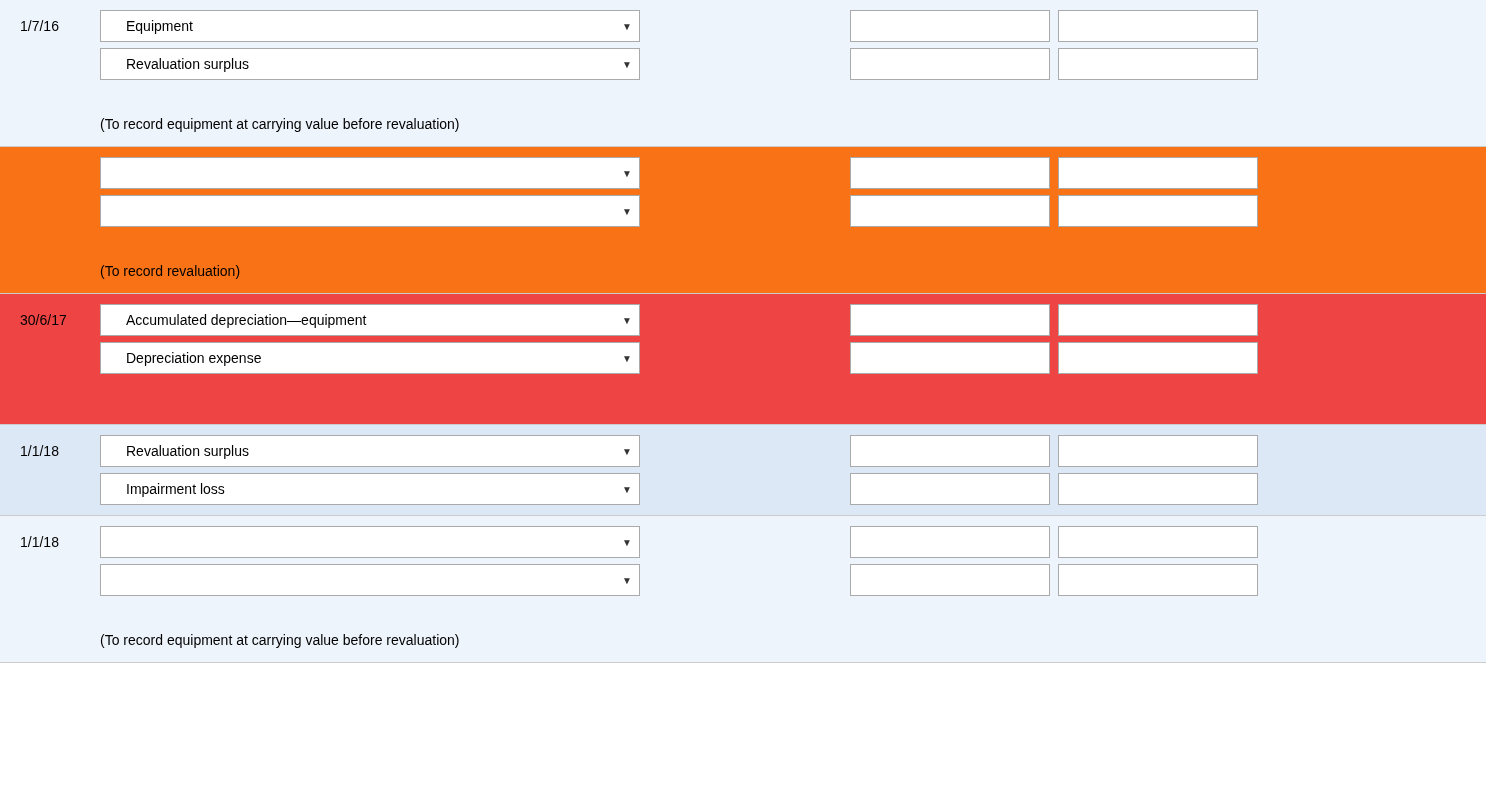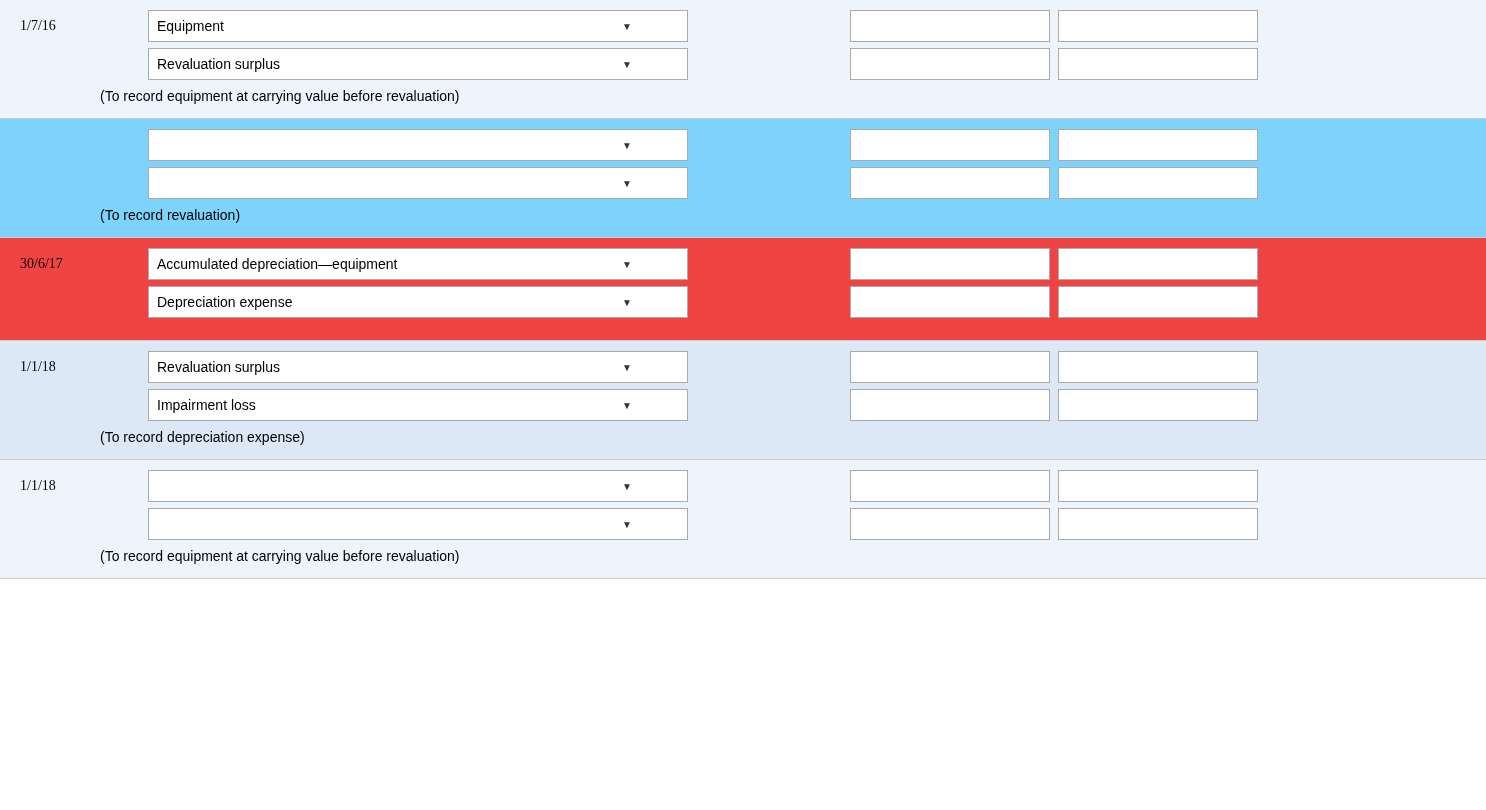--- a/index.html
+++ b/index.html
@@ -34,21 +34,20 @@
     .journal-section:nth-child(odd) {
       background-color: #eef4fb;
     }
 
     .date-col {
       width: 80px;
       flex-shrink: 0;
       font-size: 14px;
       padding-top: 8px;
       color: #000;
-      font-family: Liberation Serif, serif;
     }
 
     .entries-col {
       flex: 1;
       display: flex;
       flex-direction: column;
       gap: 6px;
     }
 
     .entry-row {
@@ -56,26 +55,25 @@
       align-items: center;
       gap: 10px;
     }
 
     .account-select {
       width: 540px;
       height: 32px;
       border: 1px solid #aaa;
       background: #fff;
       font-size: 14px;
-      padding: 0 8px;
+      padding: 0 25px;
       appearance: none;
       -webkit-appearance: none;
       cursor: pointer;
       color: #000;
-      margin-left: 48px;
     }
 
     .select-wrapper {
       position: relative;
       width: 540px;
     }
 
     .select-wrapper::after {
       content: '▼';
       position: absolute;
@@ -99,20 +97,21 @@
       border: 1px solid #aaa;
       background: #fff;
       font-size: 14px;
       padding: 0 6px;
     }
 
     .note-text {
       font-size: 14px;
       color: #000;
       padding: 2px 0 4px 0;
+      margin-top: 28px;
     }
   </style>
 </head>
 <body>
 
 <div class="journal-container">
 
   <div class="journal-section" style="background-color:#eef4fb;">
     <div class="date-col">1/7/16</div>
     <div class="entries-col">
@@ -143,21 +142,21 @@
         </div>
         <div class="amount-inputs">
           <input type="text" class="amount-input" value="" style="">
           <input type="text" class="amount-input" value="" style="">
         </div>
       </div>
       <div class="note-text">(To record equipment at carrying value before revaluation)</div>
     </div>
   </div>
 
-  <div class="journal-section" style="background-color:#7dd3fc;">
+  <div class="journal-section" style="background-color:#f97316;">
     <div class="date-col"></div>
     <div class="entries-col">
       <div class="entry-row">
         <div class="select-wrapper">
           <select class="account-select">
             <option value="" selected=""></option>
             <option value="Equipment">Equipment</option>
             <option value="Revaluation surplus">Revaluation surplus</option>
             <option value="Depreciation expense">Depreciation expense</option>
             <option value="Accumulated depreciation—equipment">Accumulated depreciation—equipment</option>
@@ -252,21 +251,20 @@
             <option value="Revaluation surplus">Revaluation surplus</option>
             <option value="Depreciation expense">Depreciation expense</option>
             <option value="Accumulated depreciation—equipment">Accumulated depreciation—equipment</option>
           </select>
         </div>
         <div class="amount-inputs">
           <input type="text" class="amount-input" value="" style="">
           <input type="text" class="amount-input" value="" style="">
         </div>
       </div>
-      <div class="note-text">(To record depreciation expense)</div>
     </div>
   </div>
 
   <div class="journal-section" style="background-color:#eef4fb;">
     <div class="date-col">1/1/18</div>
     <div class="entries-col">
       <div class="entry-row">
         <div class="select-wrapper">
           <select class="account-select">
             <option value="" selected=""></option>

